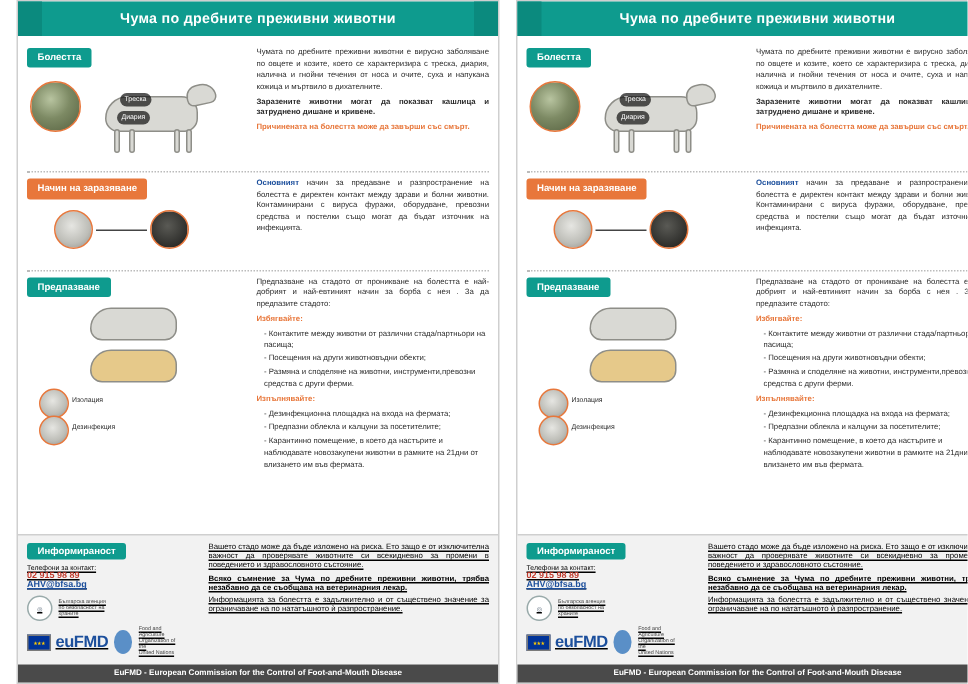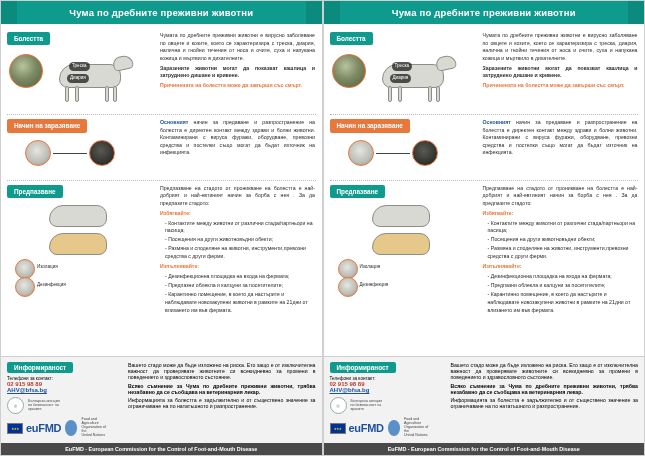--- a/index.html
+++ b/index.html
@@ -12,20 +12,21 @@
   .sheet {
     display: flex;
     width: 645px; height: 456px;
   }
   .panel {
     width: 322.5px; height: 456px;
     background: #ffffff;
     border: 1px solid #cfcfcf;
     display: flex; flex-direction: column;
     position: relative;
+    margin-left: 11px;
   }
   .banner {
     background: #0e9b8e;
     color: #ffffff;
     text-align: center;
     font-size: 9.5px;
     font-weight: bold;
     letter-spacing: .2px;
     padding: 6px 4px 6px;
     position: relative;
@@ -118,20 +119,21 @@
   .bullets { padding-left: 5px; }
   .bullets div { margin-bottom: 1.5px; }
 
   .info-block {
     background: #f2f2f2;
     border-top: 1px solid #cfcfcf;
     padding: 5px 6px;
     display: flex;
     gap: 21px;
     font-size: 5.2px;
+    text-decoration: underline;
   }
   .contact-col { width: 100px; }
   .phone {
     color: #c0392b;
     font-weight: bold;
     font-size: 6px;
   }
   .email {
     color: #1c4f9c;
     font-weight: bold;

